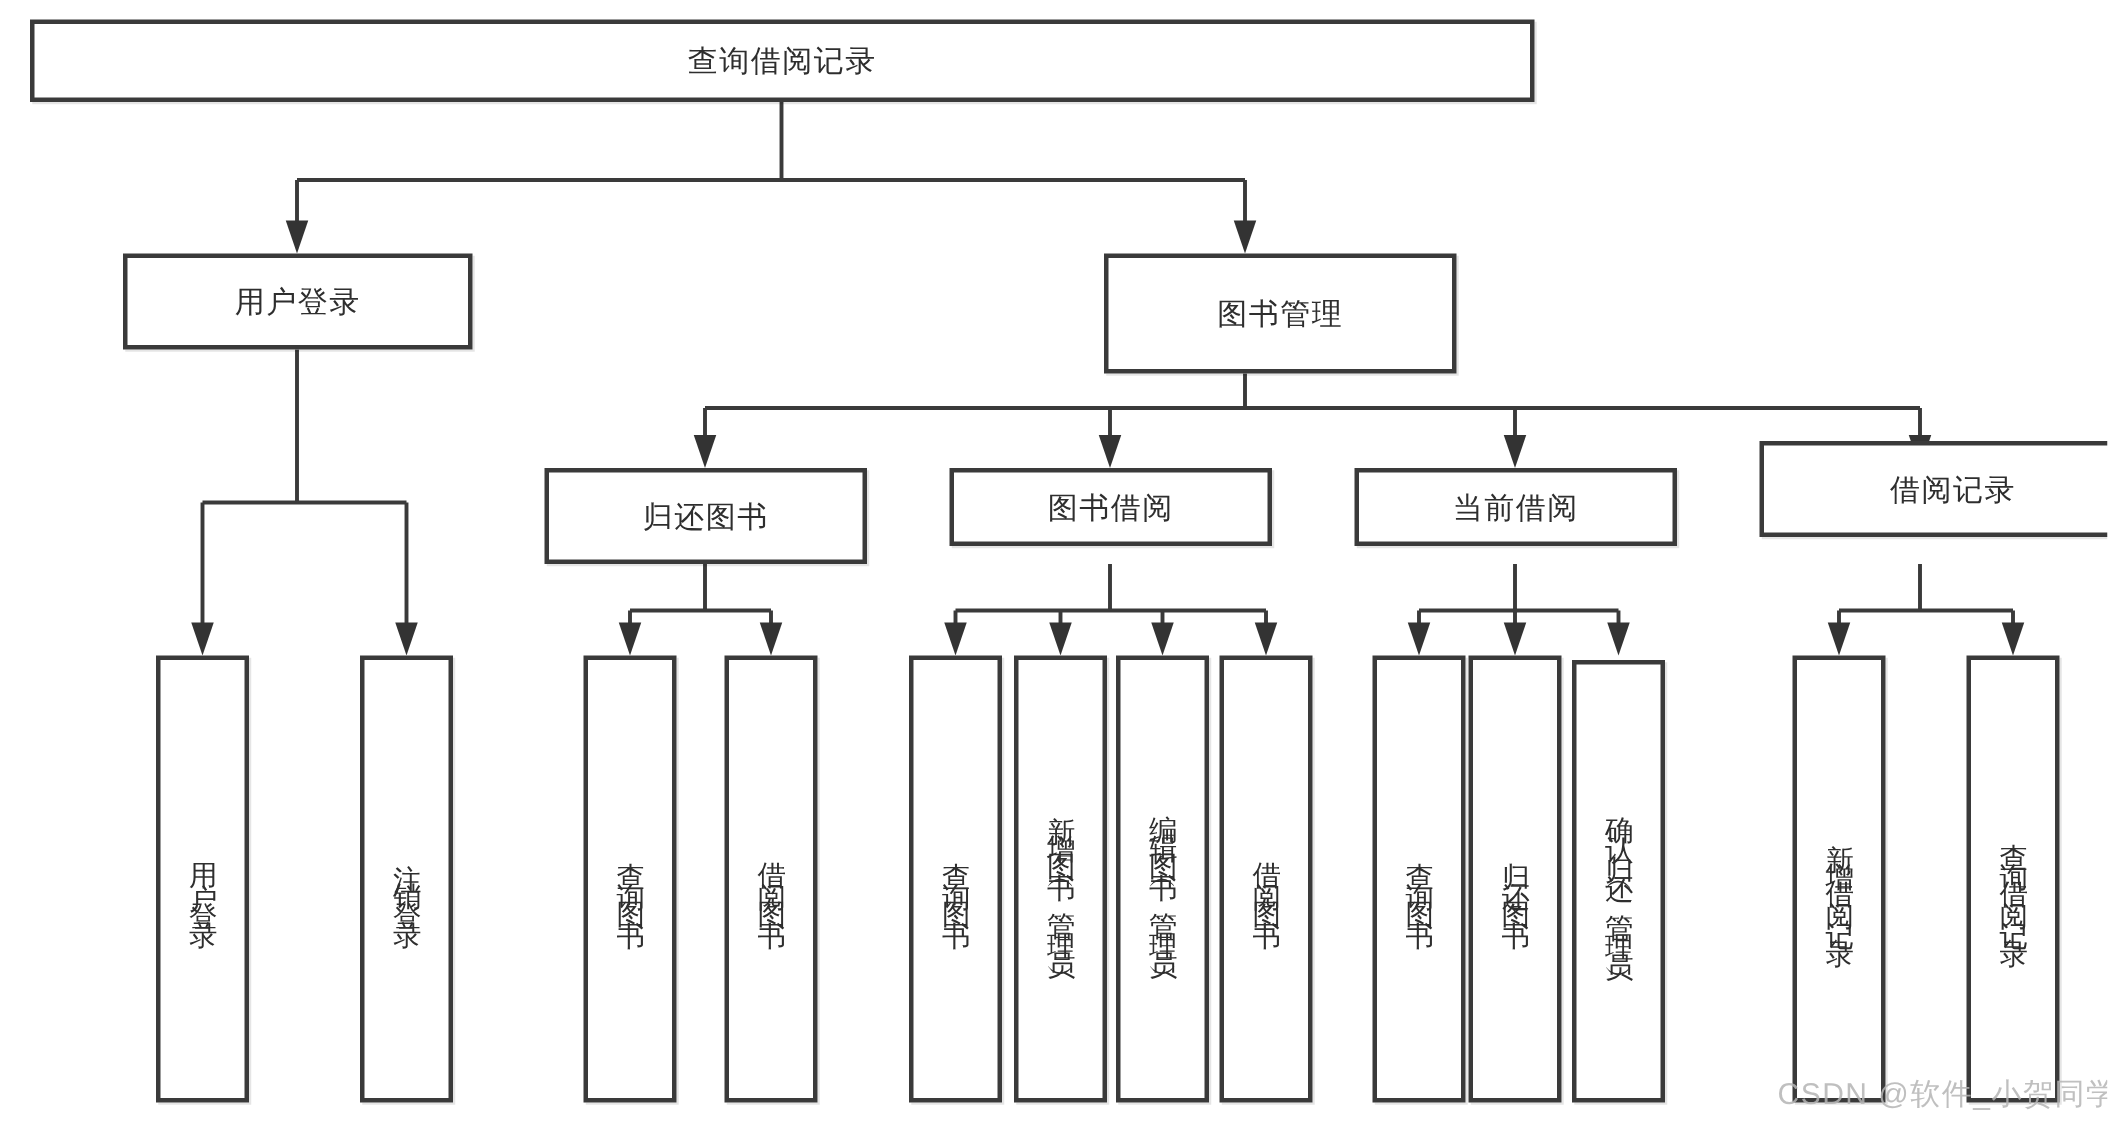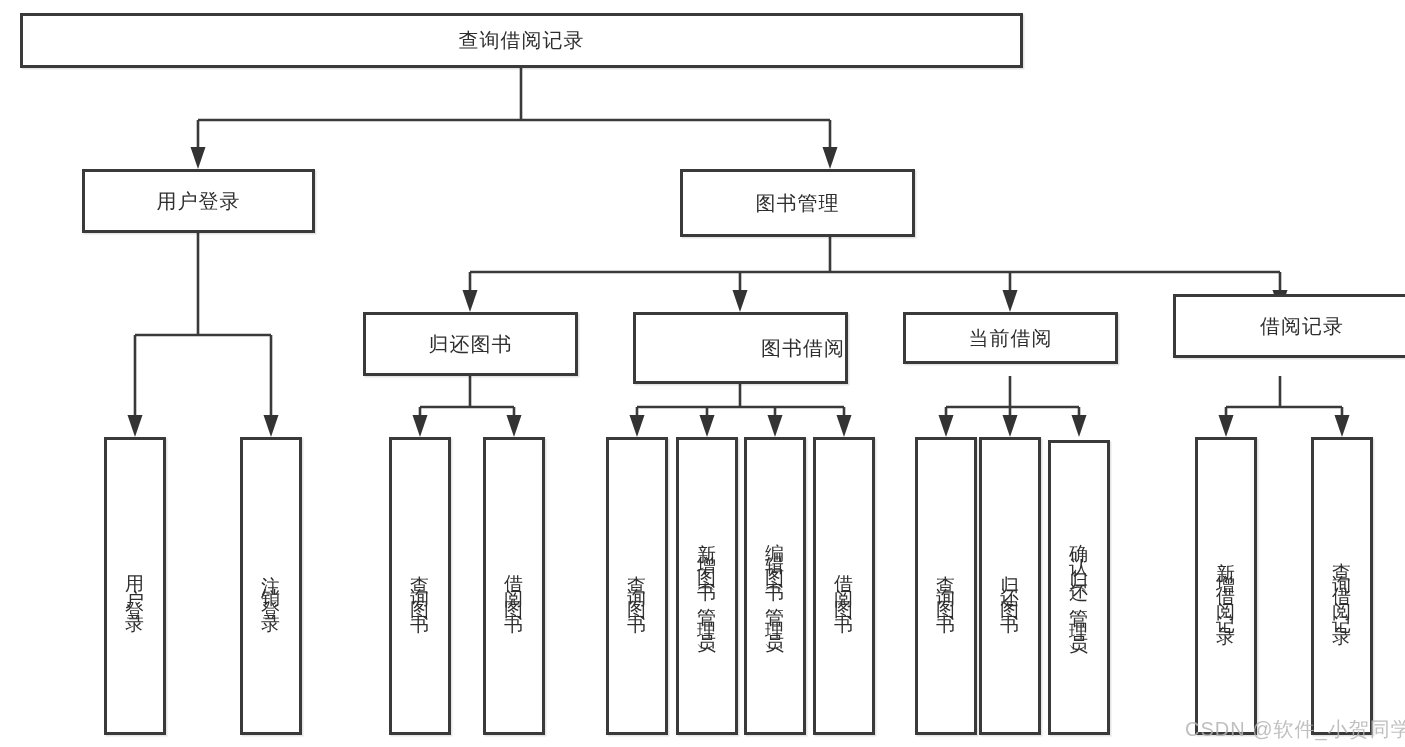--- a/index.html
+++ b/index.html
@@ -82,28 +82,28 @@
     <polygon class="head" points="1334.5,415 1349.5,415 1342,437"></polygon>
   </svg>
 
   <div class="node" style="left:20px;top:13px;width:1003px;height:55px;">
     <span class="hlabel">查询借阅记录</span>
   </div>
 
   <div class="node" style="left:82px;top:169px;width:233px;height:64px;">
     <span class="hlabel">用户登录</span>
   </div>
-  <div class="node" style="left:680px;top:169px;width:235px;height:68px;">
+  <div class="node" style="left:736px;top:169px;width:235px;height:80px;">
     <span class="hlabel">图书管理</span>
   </div>
 
   <div class="node" style="left:363px;top:312px;width:215px;height:64px;">
     <span class="hlabel">归还图书</span>
   </div>
-  <div class="node" style="left:633px;top:312px;width:215px;height:72px;justify-content:flex-end;">
+  <div class="node" style="left:633px;top:312px;width:215px;height:52px;">
     <span class="hlabel">图书借阅</span>
   </div>
   <div class="node" style="left:903px;top:312px;width:215px;height:52px;">
     <span class="hlabel">当前借阅</span>
   </div>
   <div class="node" style="left:1173px;top:294px;width:258px;height:64px;font-family:Liberation Mono, monospace;">
     <span class="hlabel">借阅记录</span>
   </div>
 
   <div class="node" style="left:104px;top:437px;width:62px;height:298px;">

